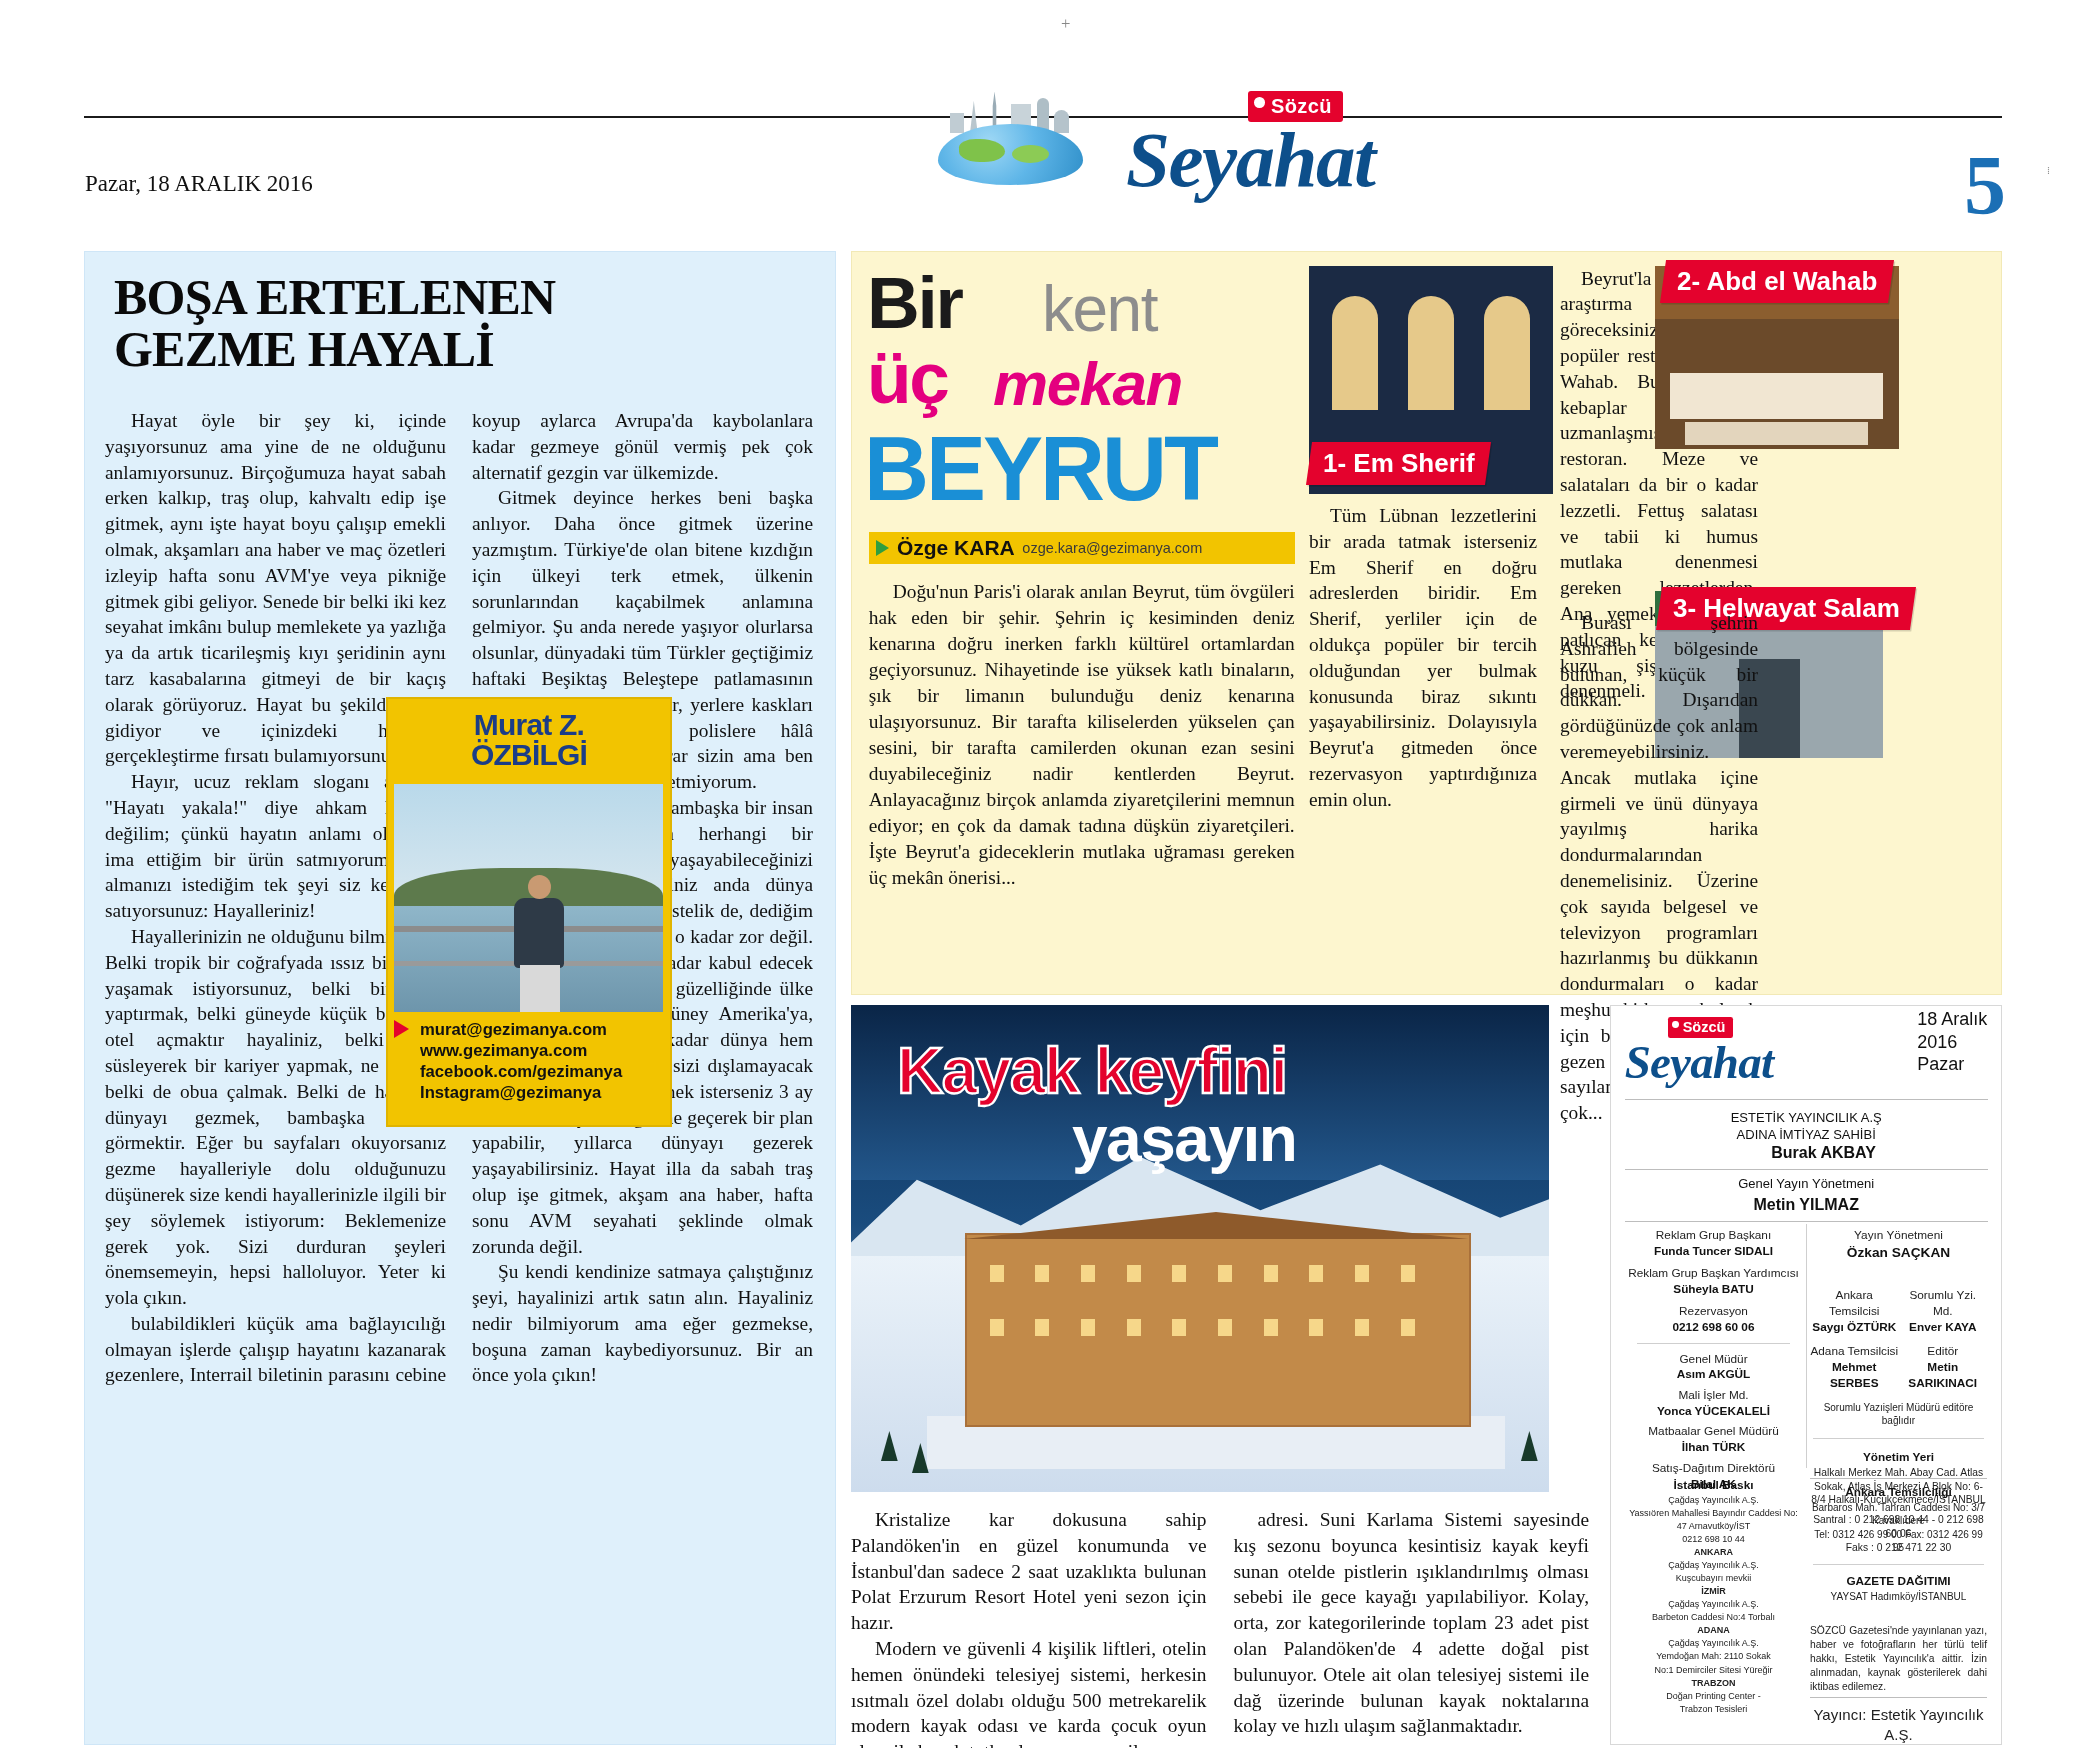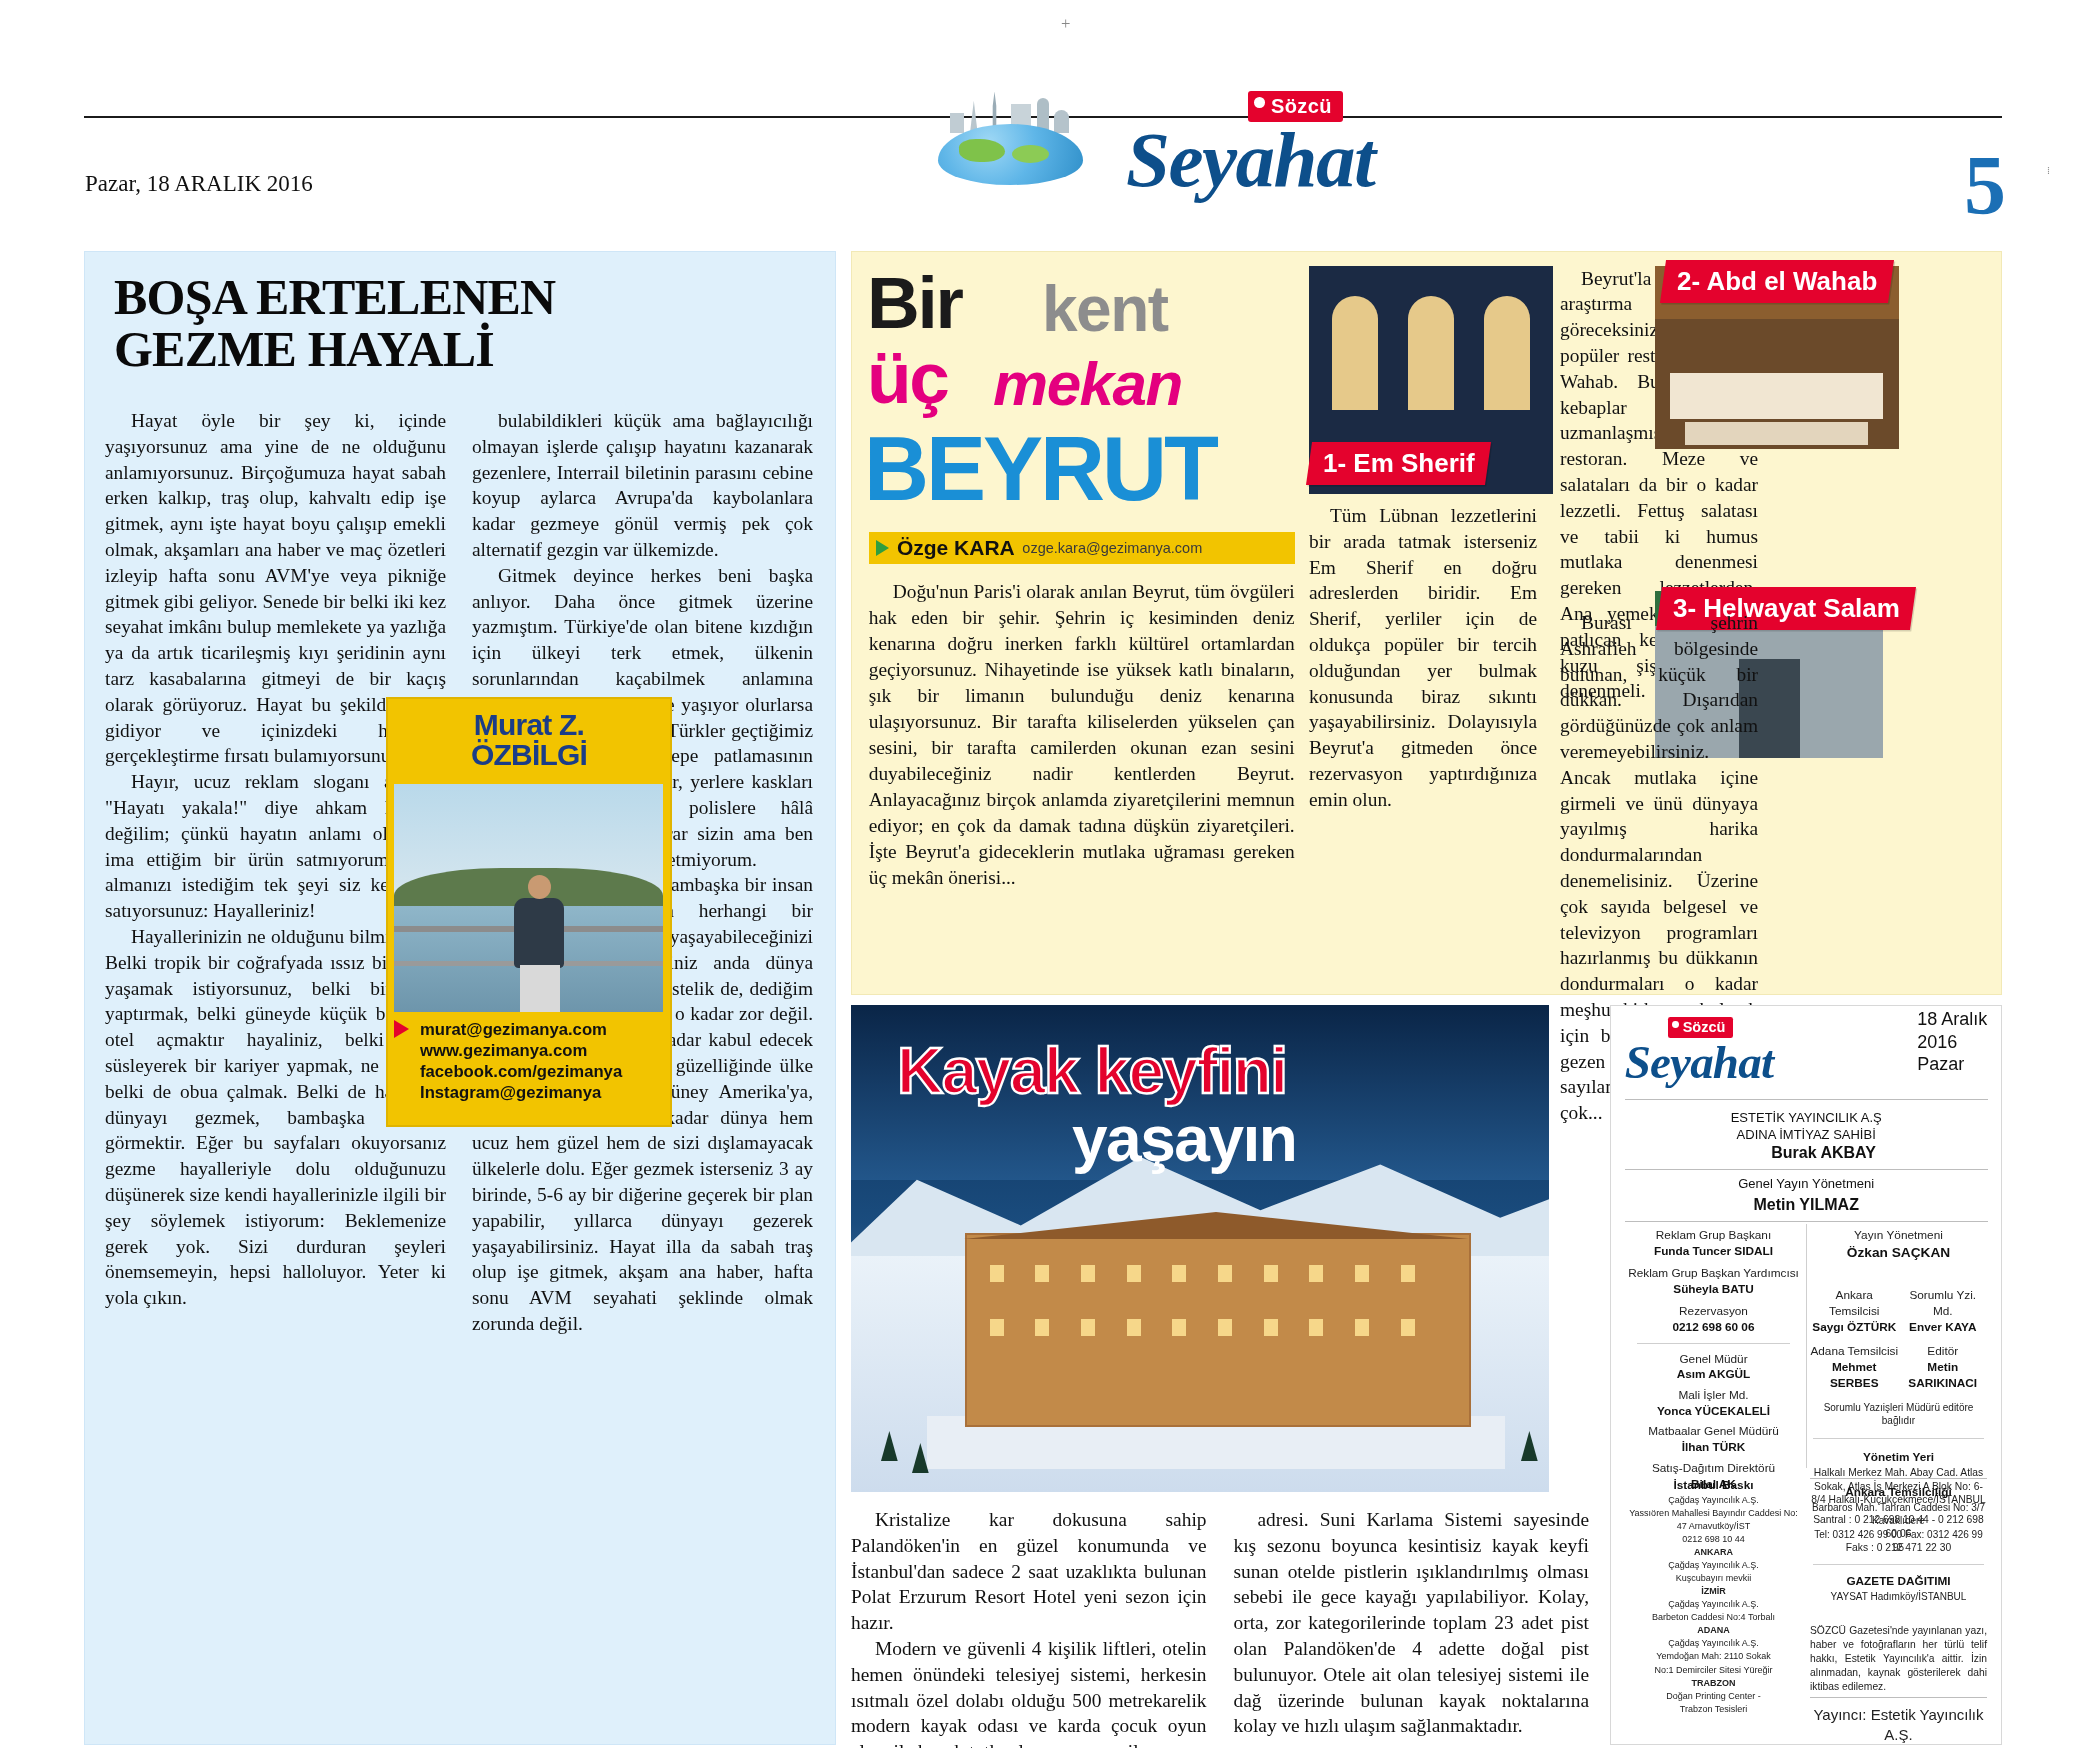--- a/index.html
+++ b/index.html
@@ -51,21 +51,21 @@
   .ph-person-head{position:absolute;left:134px;top:91px;width:23px;height:24px;background:#c99a72;border-radius:50%;}
   .ph-person-body{position:absolute;left:120px;top:114px;width:50px;height:70px;background:#2e3a47;border-radius:10.7px 10.7px 4.6px 4.6px;}
   .ph-person-legs{position:absolute;left:126px;top:181px;width:40px;height:47px;background:#d9d9d9;}
   .author-contact{position:absolute;left:6px;top:320px;width:269px;font-family:"Liberation Sans",sans-serif;font-weight:bold;
     font-size:16.7px;line-height:1.26;color:#111;padding-left:26px;box-sizing:border-box;}
   .arrow-mark{position:absolute;left:6px;top:321px;width:0;height:0;border-left:15px solid #e4022d;border-top:9px solid transparent;border-bottom:9px solid transparent;}
 
   
   .feature{position:absolute;left:851px;top:251px;width:1149px;height:742px;background:#fdf6cf;border:1.5px solid #f2e9b6;}
   .f-bir{position:absolute;left:15px;top:9px;font-family:"Liberation Sans",sans-serif;font-weight:bold;font-size:73px;color:#1b1b1b;letter-spacing:-2.3px;}
-  .f-kent{position:absolute;left:190px;top:20px;font-family:"Liberation Sans",sans-serif;font-weight:bold;font-size:64px;color:#8d8d8d;letter-spacing:-1.5px;}
+  .f-kent{position:absolute;left:190px;top:20px;font-family:"Liberation Sans",sans-serif;font-weight:normal;font-size:64px;color:#8d8d8d;letter-spacing:-1.5px;}
   .f-uc{position:absolute;left:15px;top:84px;font-family:"Liberation Sans",sans-serif;font-weight:bold;font-size:73px;color:#e4007f;letter-spacing:-2.3px;}
   .f-mekan{position:absolute;left:141px;top:96px;font-family:"Liberation Sans",sans-serif;font-weight:bold;font-style:italic;font-size:62px;color:#e4007f;letter-spacing:-1.5px;}
   .f-beyrut{position:absolute;left:12px;top:166px;font-family:"Liberation Sans",sans-serif;font-weight:bold;font-size:90px;color:#1a8fd6;letter-spacing:-3px;}
   .f-byline{position:absolute;left:16.7px;top:280px;width:426px;height:32px;background:#f2c400;display:flex;align-items:center;}
   .f-byline .tri{width:0;height:0;border-left:13.7px solid #2f9e3f;border-top:8.4px solid transparent;border-bottom:8.4px solid transparent;margin:0 7.6px 0 7.6px;}
   .f-byline .nm{font-family:"Liberation Sans",sans-serif;font-weight:bold;font-size:21px;color:#111;}
   .f-byline .em{font-family:"Liberation Sans",sans-serif;font-size:14.5px;color:#3a3a3a;margin-left:7.6px;}
   .f-intro{position:absolute;left:16.7px;top:327px;width:426px;font-size:19.4px;line-height:1.34;text-align:justify;}
   .f-intro p{margin:0;text-indent:24px;}
 
@@ -169,20 +169,21 @@
       <div>BOŞA ERTELENEN</div>
       <div>GEZME HAYALİ</div>
     </div>
     <div class="lc-body">
       <p>Hayat öyle bir şey ki, içinde yaşıyorsunuz ama yine de ne olduğunu anlamıyorsunuz. Birçoğumuza hayat sabah erken kalkıp, traş olup, kahvaltı edip işe gitmek, aynı işte hayat boyu çalışıp emekli olmak, akşamları ana haber ve maç özetleri izleyip hafta sonu AVM'ye veya pikniğe gitmek gibi geliyor. Senede bir belki iki kez seyahat imkânı bulup memlekete ya yazlığa ya da artık ticarileşmiş kıyı şeridinin aynı tarz kasabalarına gitmeyi de bir kaçış olarak görüyoruz. Hayat bu şekilde geçip gidiyor ve içinizdeki hayalleri gerçekleştirme fırsatı bulamıyorsunuz.</p>
         <p>Hayır, ucuz reklam sloganı atıp da "Hayatı yakala!" diye ahkam kesecek değilim; çünkü hayatın anlamı olduğunu ima ettiğim bir ürün satmıyorum. Satın almanızı istediğim tek şeyi siz kendinize satıyorsunuz: Hayalleriniz!</p>
         <p>Hayallerinizin ne olduğunu bilmiyorum. Belki tropik bir coğrafyada ıssız bir adada yaşamak istiyorsunuz, belki bir okul yaptırmak, belki güneyde küçük bir butik otel açmaktır hayaliniz, belki pasta süsleyerek bir kariyer yapmak, ne bileyim belki de obua çalmak. Belki de hayaliniz dünyayı gezmek, bambaşka ülkeler görmektir. Eğer bu sayfaları okuyorsanız gezme hayalleriyle dolu olduğunuzu düşünerek size kendi hayallerinizle ilgili bir şey söylemek istiyorum: Beklemenize gerek yok. Sizi durduran şeyleri önemsemeyin, hepsi halloluyor. Yeter ki yola çıkın.</p>
       <p>bulabildikleri küçük ama bağlayıcılığı olmayan işlerde çalışıp hayatını kazanarak gezenlere, Interrail biletinin parasını cebine koyup aylarca Avrupa'da kaybolanlara kadar gezmeye gönül vermiş pek çok alternatif gezgin var ülkemizde.</p>
         <p>Gitmek deyince herkes beni başka anlıyor. Daha önce gitmek üzerine yazmıştım. Türkiye'de olan bitene kızdığın için ülkeyi terk etmek, ülkenin sorunlarından kaçabilmek anlamına gelmiyor. Şu anda nerede yaşıyor olurlarsa olsunlar, dünyadaki tüm Türkler geçtiğimiz haftaki Beşiktaş Beleştepe patlamasının haberlerini hâlâ okuyorlar, yerlere kaskları yuvarlanmış o genç polislere hâlâ üzülüyorlar. Tabii ki karar sizin ama ben ülkeyi terketmekten bahsetmiyorum.</p>
         <p>Yola çıktığınız anda bambaşka bir insan oluyorsunuz. Dünyanın herhangi bir noktasında yaşayabileceğinizi damarlarınızda hissettiğiniz anda dünya vatandaşı oluyorsunuz. Üstelik de, dediğim gibi, aslında yola çıkmak o kadar zor değil. Sizi vizesiz 3 ila 6 ay kadar kabul edecek en az 15-20 tane cennet güzelliğinde ülke sayabilirim. Asya'dan Güney Amerika'ya, Afrika'dan Balkanlar'a kadar dünya hem ucuz hem güzel hem de sizi dışlamayacak ülkelerle dolu. Eğer gezmek isterseniz 3 ay birinde, 5-6 ay bir diğerine geçerek bir plan yapabilir, yıllarca dünyayı gezerek yaşayabilirsiniz. Hayat illa da sabah traş olup işe gitmek, akşam ana haber, hafta sonu AVM seyahati şeklinde olmak zorunda değil.</p>
+        <p>Şu kendi kendinize satmaya çalıştığınız şeyi, hayalinizi artık satın alın. Hayaliniz nedir bilmiyorum ama eğer gezmekse, boşuna zaman kaybediyorsunuz. Bir an önce yola çıkın!</p>
     </div>
 
     <div class="authorbox">
       <div class="author-name">
         <div>Murat Z.</div>
         <div>ÖZBİLGİ</div>
       </div>
       <div class="author-photo">
         <div class="ph-sky"></div>
           <div class="ph-trees"></div>

